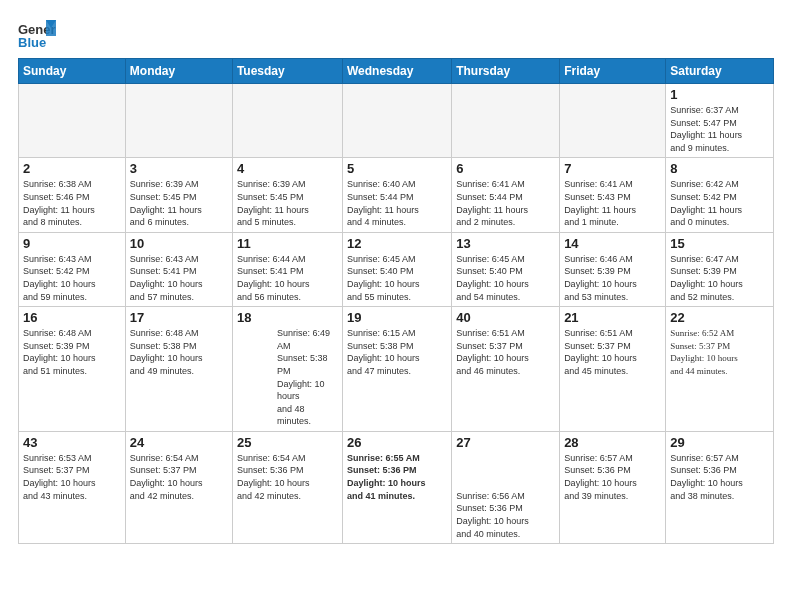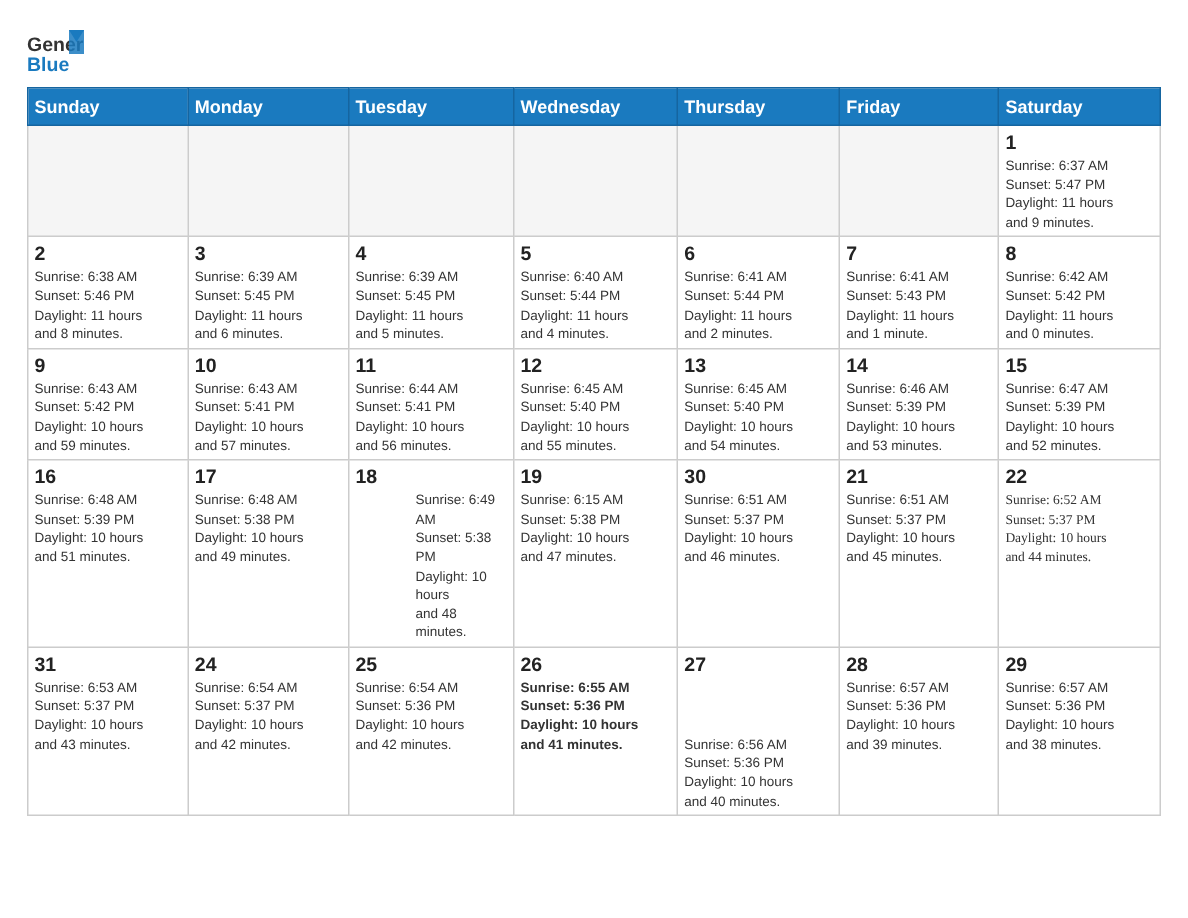--- a/index.html
+++ b/index.html
@@ -259,21 +259,21 @@
 and 48 minutes.</div>
           </td>
           <td>
             <span class="day-num">19</span>
             <div class="day-info" style="white-space: pre-line;">Sunrise: 6:15 AM
 Sunset: 5:38 PM
 Daylight: 10 hours
 and 47 minutes.</div>
           </td>
           <td>
-            <span class="day-num">30</span>
+            <span class="day-num">40</span>
             <div class="day-info" style="white-space: pre-line;">Sunrise: 6:51 AM
 Sunset: 5:37 PM
 Daylight: 10 hours
 and 46 minutes.</div>
           </td>
           <td>
             <span class="day-num">21</span>
             <div class="day-info" style="white-space: pre-line;">Sunrise: 6:51 AM
 Sunset: 5:37 PM
 Daylight: 10 hours
@@ -282,21 +282,21 @@
           <td>
             <span class="day-num">22</span>
             <div class="day-info" style="white-space: pre-line; font-family: Liberation Serif, serif;">Sunrise: 6:52 AM
 Sunset: 5:37 PM
 Daylight: 10 hours
 and 44 minutes.</div>
           </td>
         </tr>
         <tr>
           <td>
-            <span class="day-num">31</span>
+            <span class="day-num">43</span>
             <div class="day-info" style="white-space: pre-line;">Sunrise: 6:53 AM
 Sunset: 5:37 PM
 Daylight: 10 hours
 and 43 minutes.</div>
           </td>
           <td>
             <span class="day-num">24</span>
             <div class="day-info" style="white-space: pre-line;">Sunrise: 6:54 AM
 Sunset: 5:37 PM
 Daylight: 10 hours

